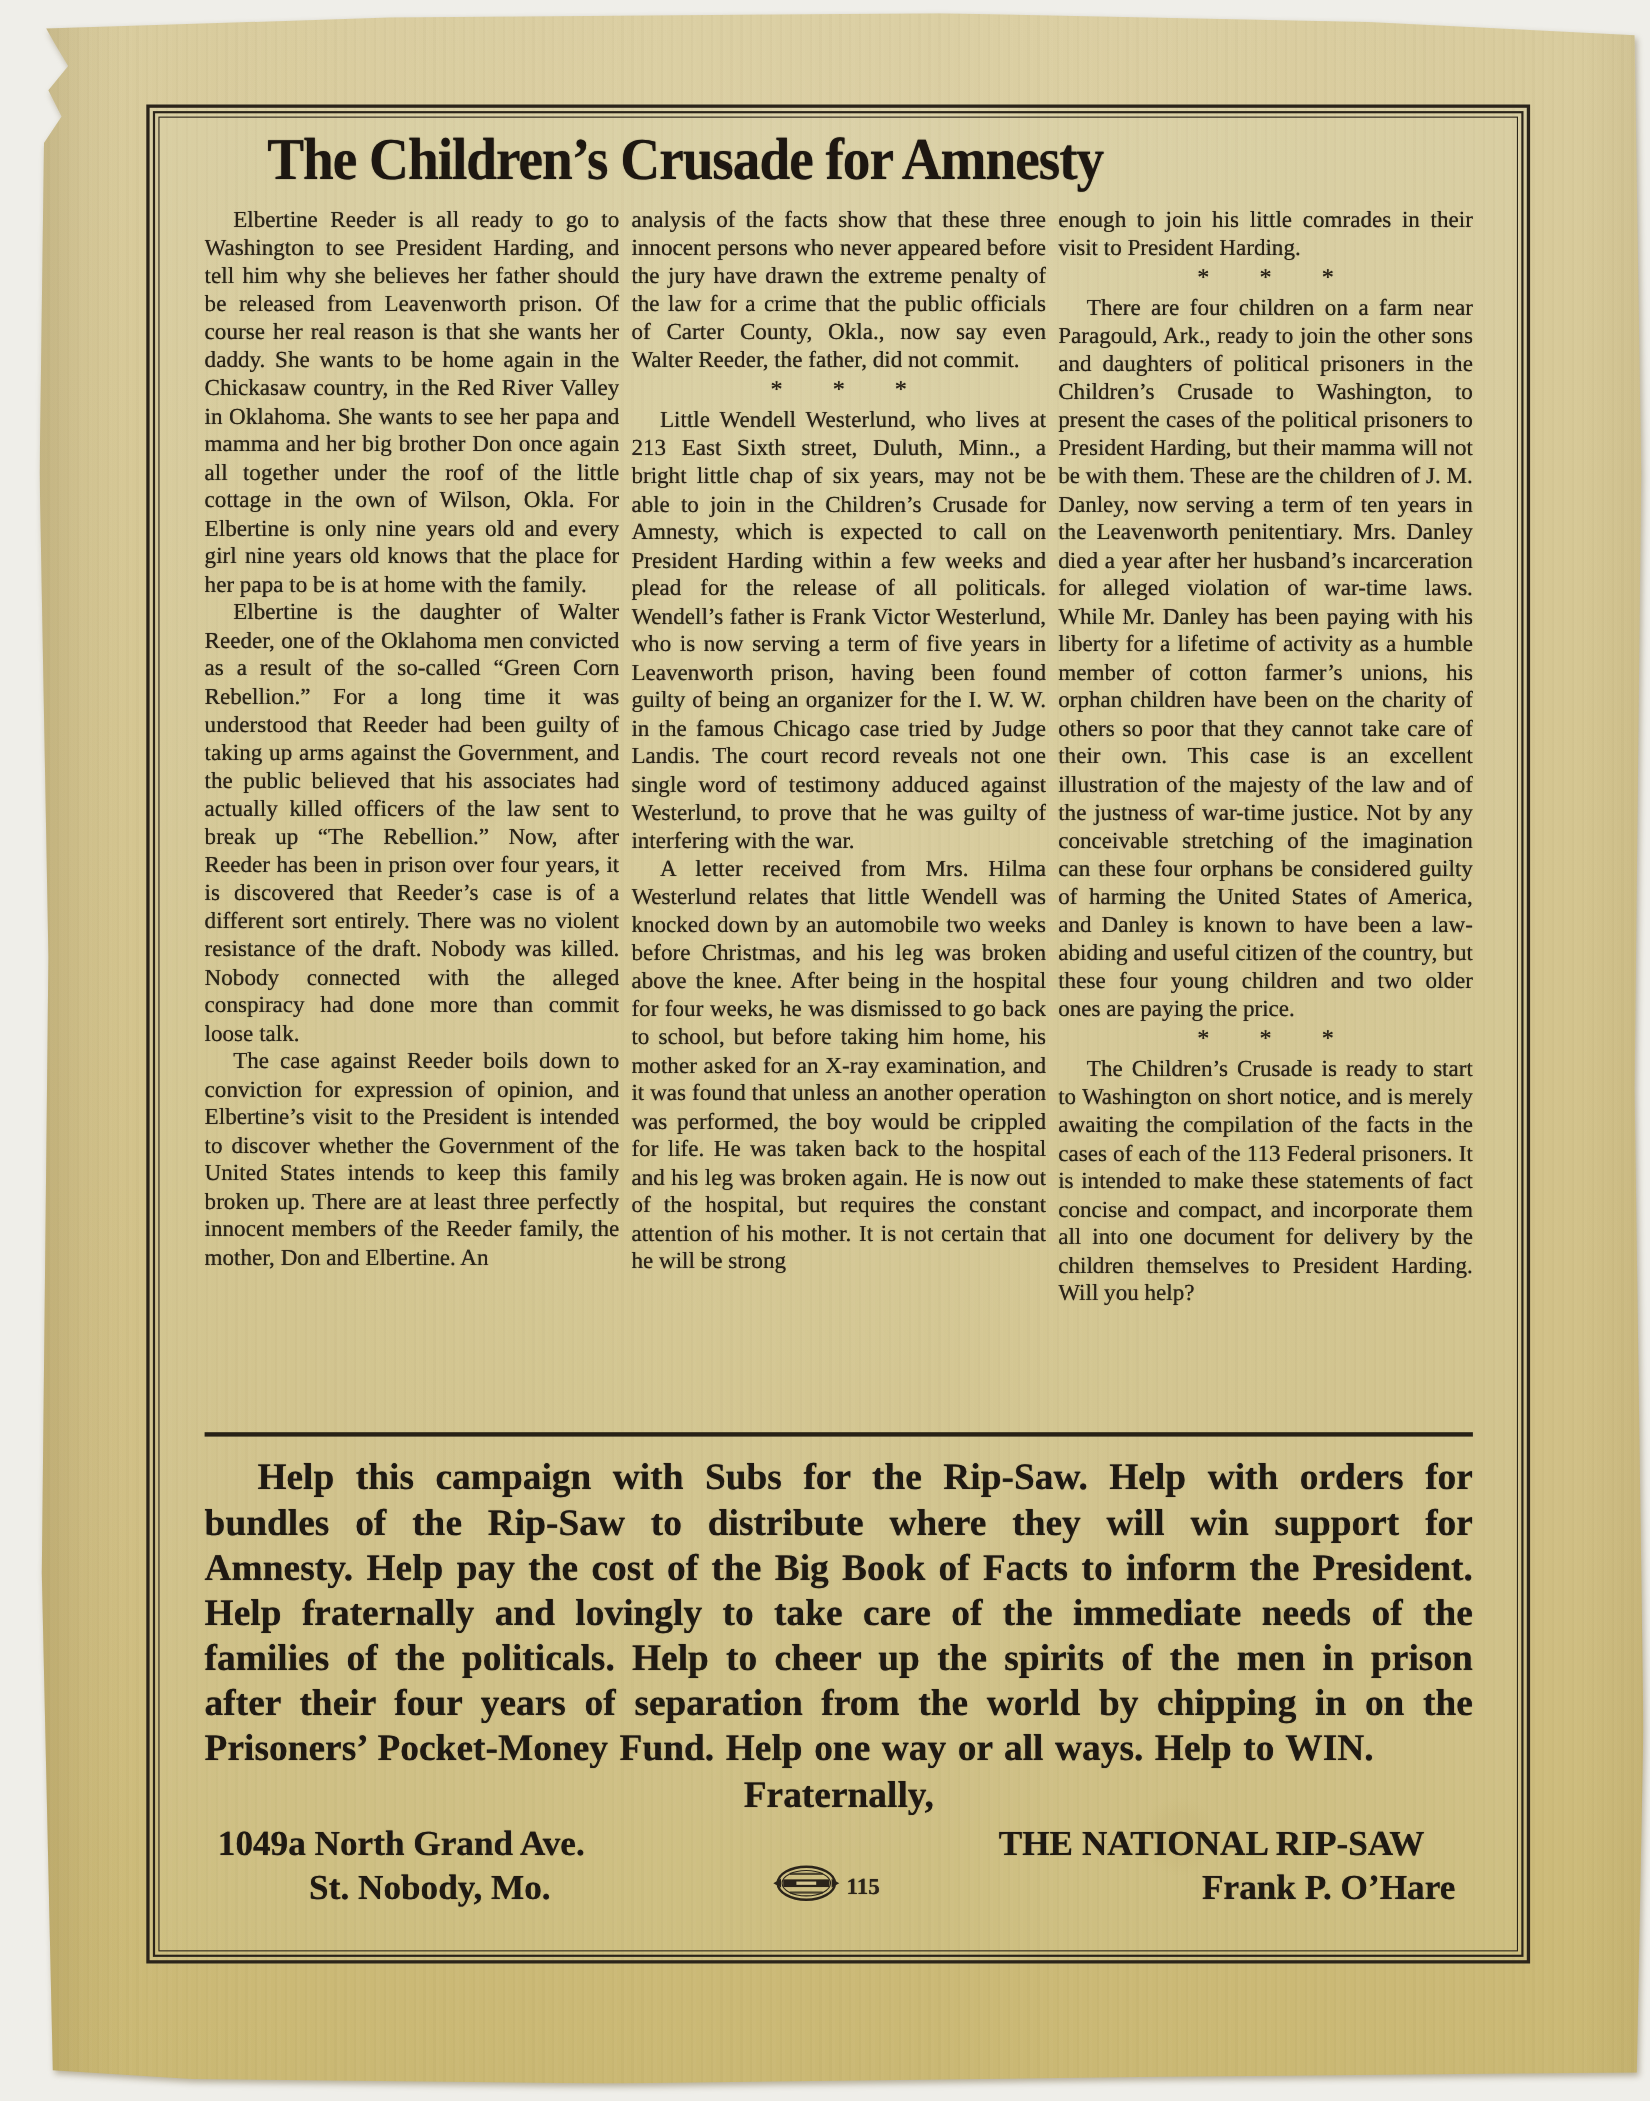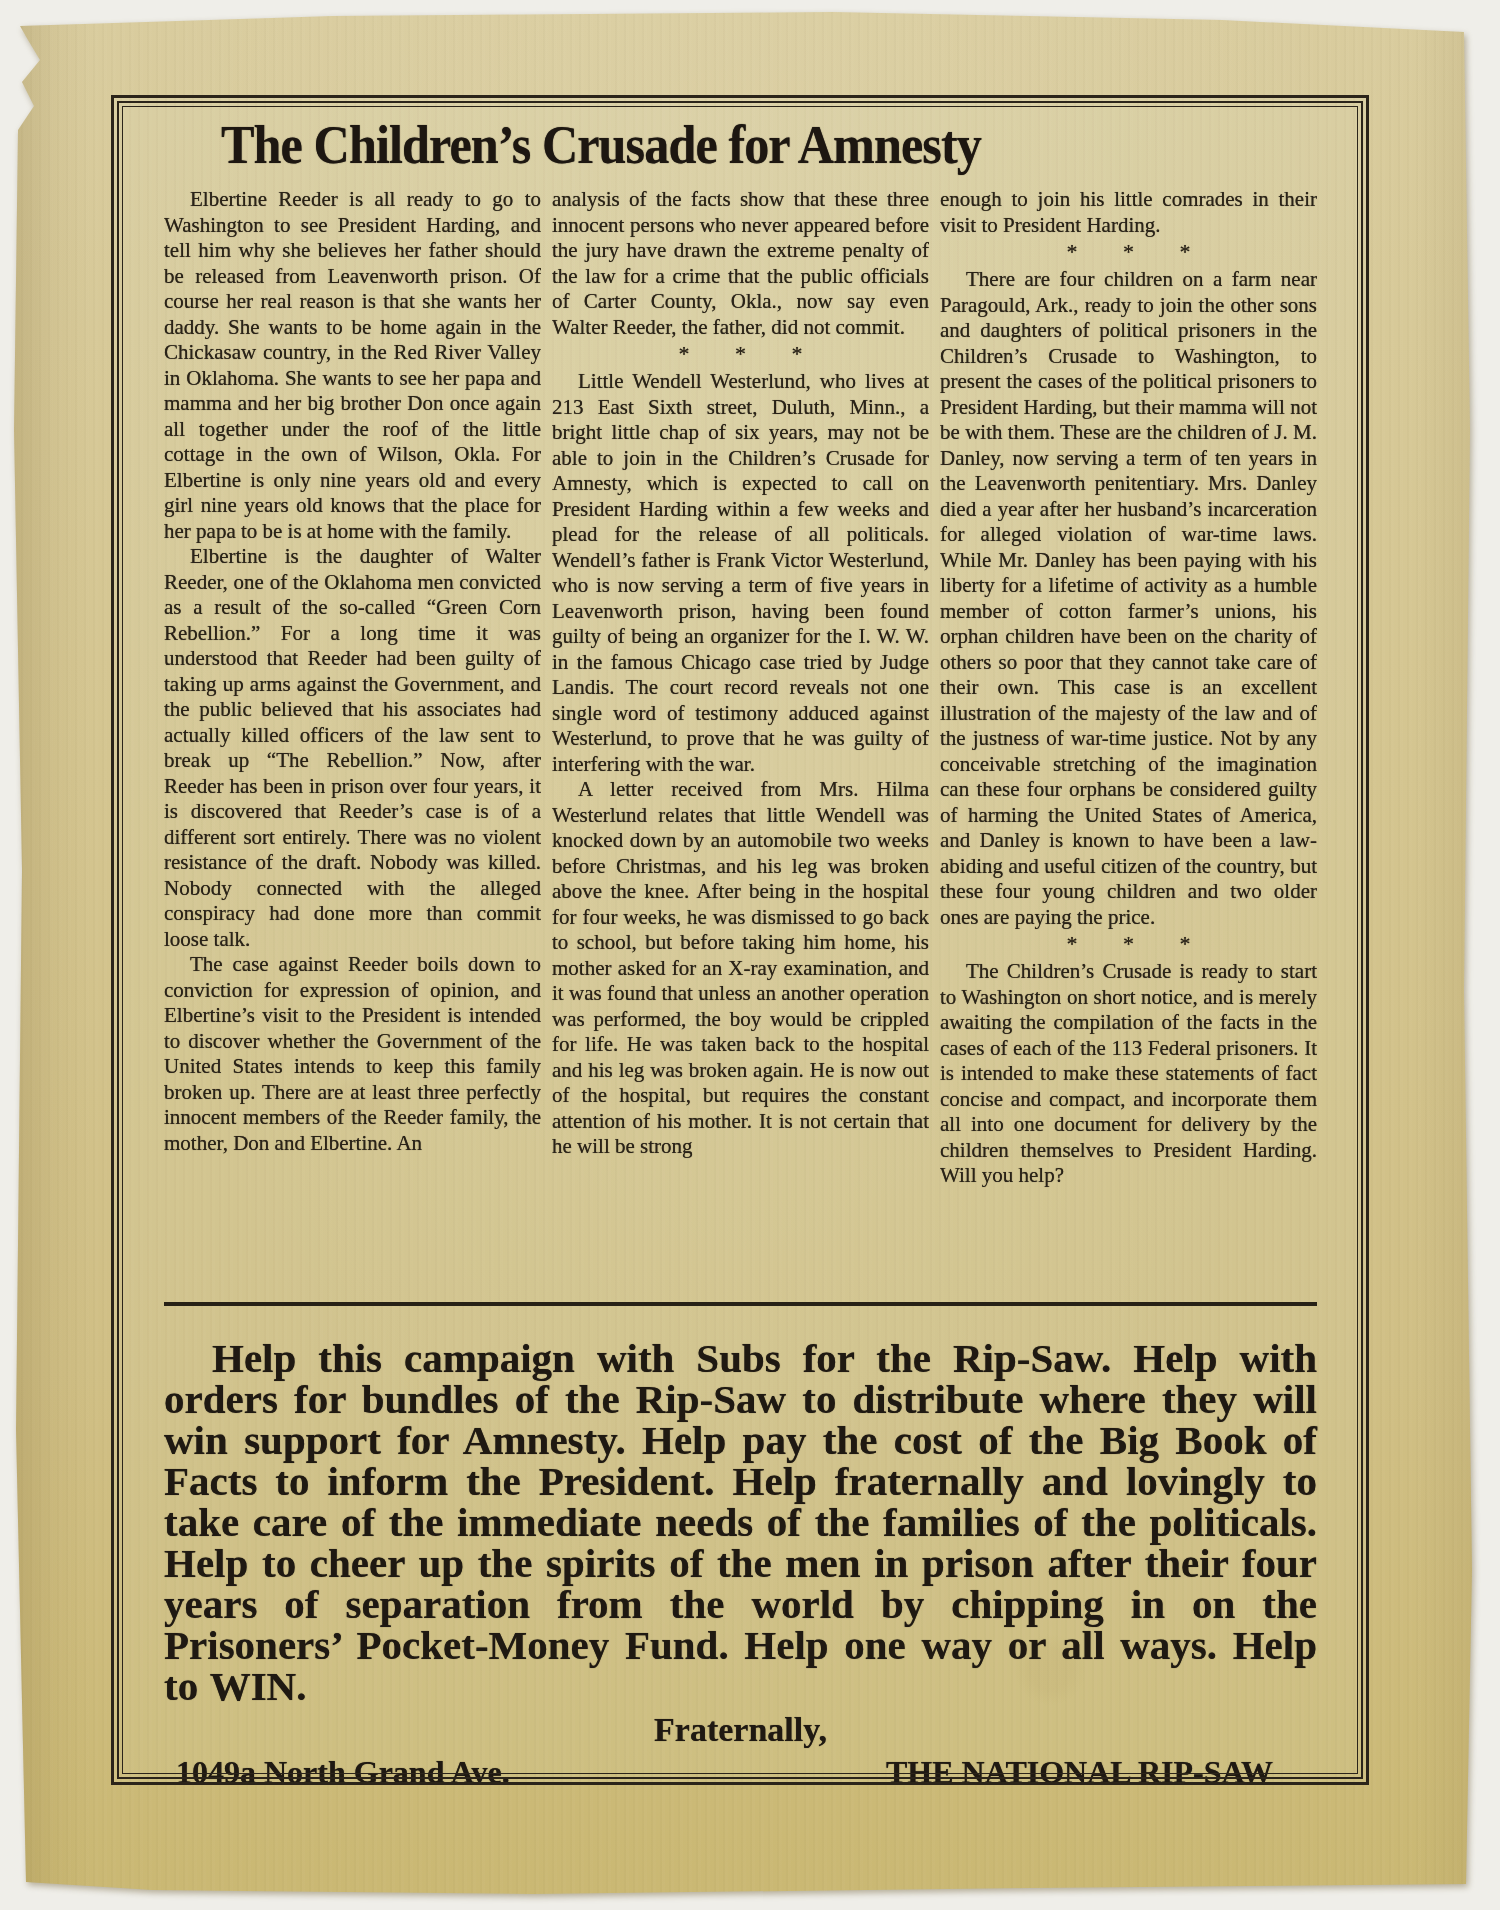--- a/index.html
+++ b/index.html
@@ -3,21 +3,21 @@
 <meta charset="utf-8">
 <style>
   html,body{margin:0;padding:0;}
   body{
     width:1500px;height:1910px;
     background:#efeee9;
     font-family:"Liberation Serif","DejaVu Serif",serif;
     overflow:hidden;
   }
   .stage{position:relative;width:1500px;height:1910px;background:#efeee9;}
-  .paper-wrap{position:absolute;left:12px;top:10px;width:1462px;height:1886px;
+  .paper-wrap{position:absolute;left:34px;top:10px;width:1462px;height:1886px;
     filter:drop-shadow(2px 3px 3px rgba(110,95,55,.45));}
   .paper{
     position:absolute;inset:0;
     background:
       radial-gradient(circle at 26% 38%, rgba(150,110,40,.07) 0 26px, transparent 46px),
       radial-gradient(circle at 24% 58%, rgba(140,100,40,.06) 0 16px, transparent 30px),
       radial-gradient(circle at 71% 88%, rgba(150,115,45,.06) 0 20px, transparent 36px),
       radial-gradient(ellipse at 50% 26%, rgba(255,255,245,.10), transparent 62%),
       linear-gradient(90deg, rgba(120,98,45,.22), rgba(120,98,45,.06) 42px, transparent 80px, transparent 96%, rgba(120,98,45,.10)),
       repeating-linear-gradient(90deg, rgba(70,58,22,.025) 0 2px, rgba(255,255,240,.02) 2px 5px, transparent 5px 9px),
@@ -52,21 +52,21 @@
     text-shadow:0 0 .7px rgba(42,35,24,.85);
   }
   .para.ind{text-indent:26px;}
   .stars{
     text-align:center;font-size:22px;line-height:26px;color:#2a2318;
     letter-spacing:20px;padding-left:20px;margin:1px 0 2px;
     text-shadow:0 0 .7px rgba(42,35,24,.85);
   }
   .rule{height:4px;background:#272116;margin-top:13px;}
   .appeal{
-    margin-top:32px;font-size:41px;line-height:41px;font-weight:bold;
+    margin-top:17px;font-size:34px;line-height:41px;font-weight:bold;
     color:#1f1912;text-align:justify;text-indent:48px;word-spacing:2px;
     text-shadow:0 0 .8px rgba(31,25,18,.8);
   }
   .closing{
     text-align:center;font-size:34px;line-height:42px;font-weight:bold;
     color:#1f1912;margin-top:2px;text-shadow:0 0 .8px rgba(31,25,18,.8);
   }
   .so-row{display:flex;justify-content:space-between;align-items:center;
     font-size:32px;line-height:40px;font-weight:bold;color:#1f1912;
     text-shadow:0 0 .8px rgba(31,25,18,.8);}

